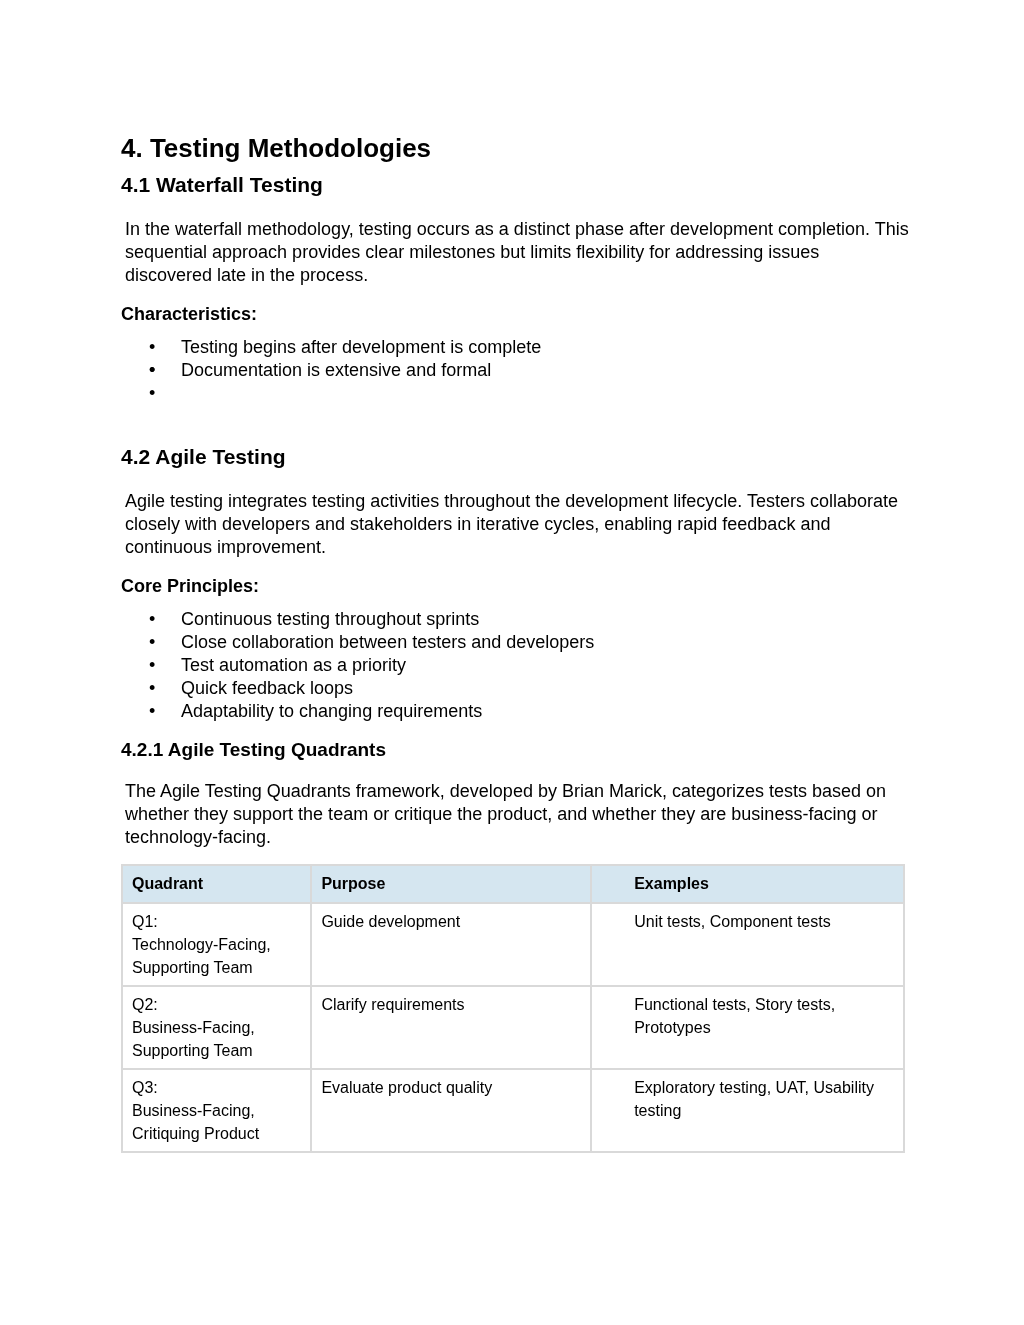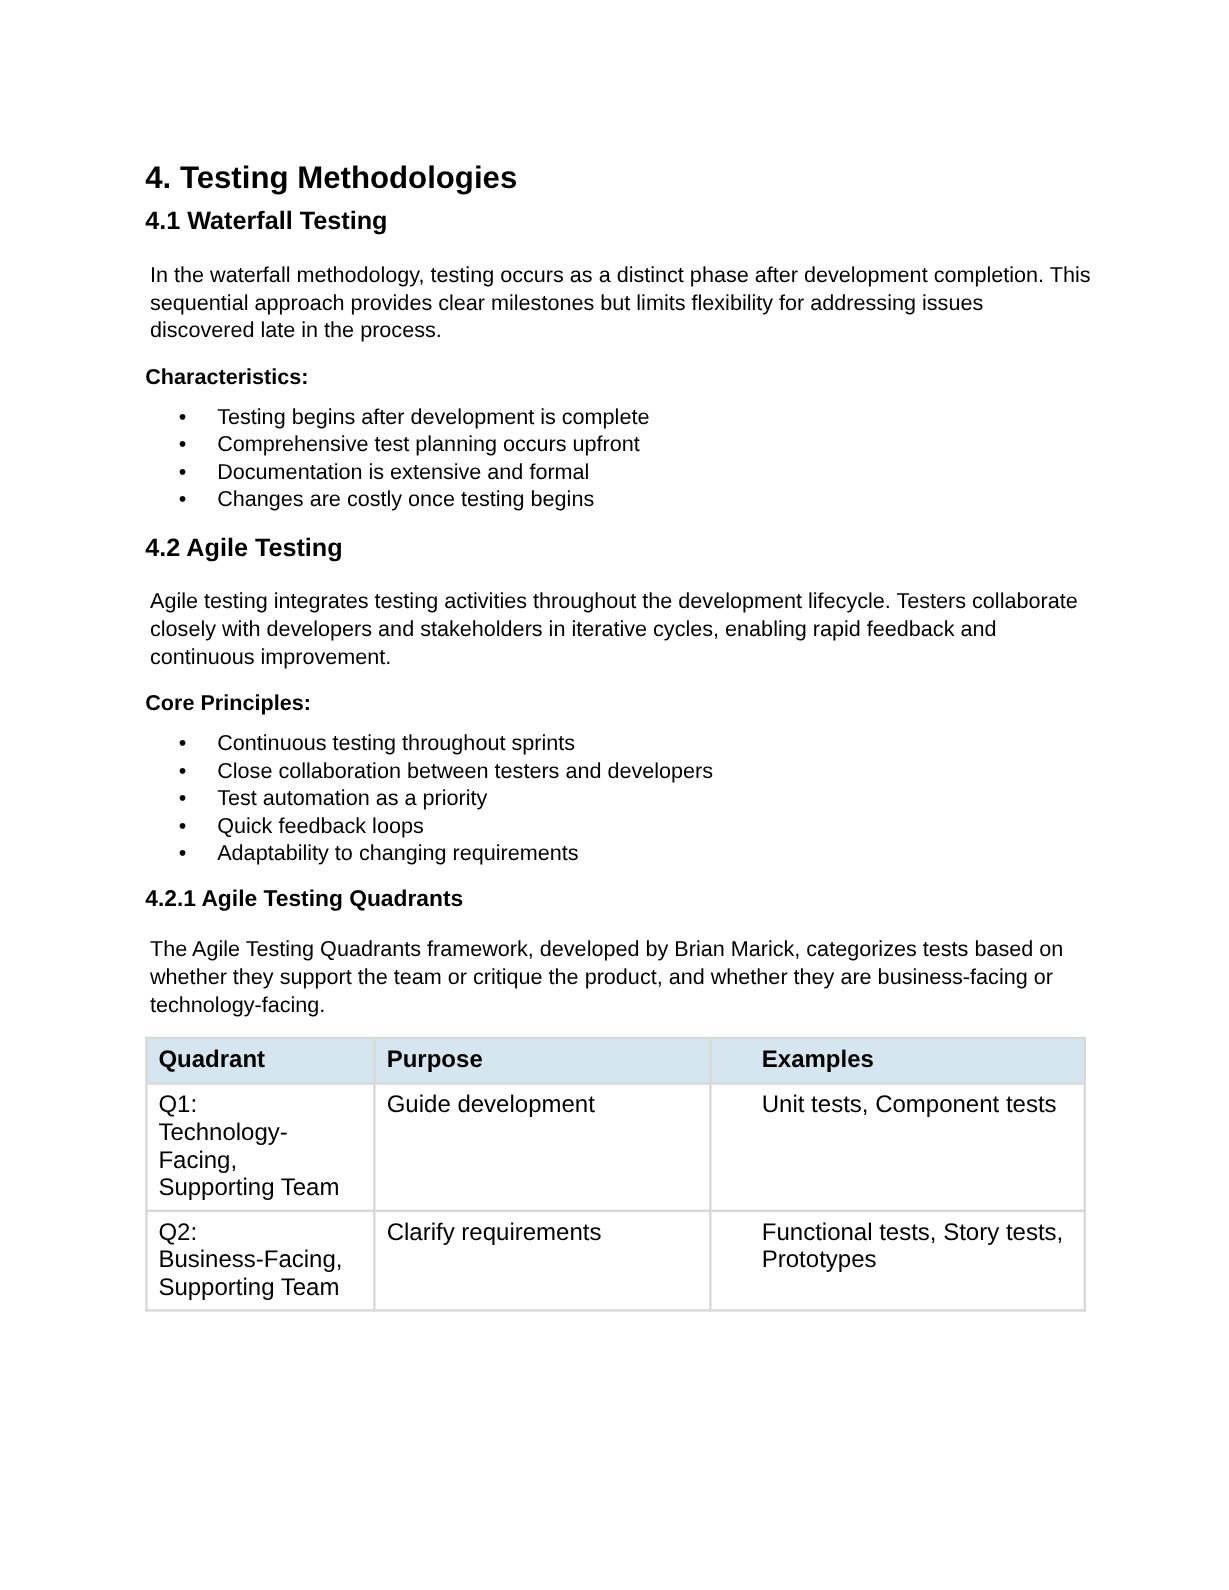--- a/index.html
+++ b/index.html
@@ -75,21 +75,21 @@
     position: absolute;
     left: 28px;
     top: 0;
   }
   table {
     position: absolute;
     left: 0;
     top: 864px;
     width: 784px;
     border-collapse: collapse;
-    font-size: 20px;
+    font-size: 16px;
   }
   th, td {
     border: 2px solid #d9d9d9;
     text-align: left;
     vertical-align: top;
     padding: 6px 9px 6px 9px;
     line-height: 23px;
   }
   th {
     background: #d5e6f0;
@@ -105,23 +105,23 @@
 <body>
 
 <div class="page">
   <h1>4. Testing Methodologies</h1>
 
   <h2 style="top:172px">4.1 Waterfall Testing</h2>
   <p style="top:214px">In the waterfall methodology, testing occurs as a distinct phase after development completion. This sequential approach provides clear milestones but limits flexibility for addressing issues discovered late in the process.</p>
   <div class="label" style="top:303px">Characteristics:</div>
   <ul style="top:336px">
     <li><span class="bullet">•</span><span>Testing begins after development is complete</span></li>
-    <li><span class="bullet">•</span><span>Comprehensive test planning occurs upfront</span></li>
+    <li><span class="bullet">•</span></li>
     <li><span class="bullet">•</span><span>Documentation is extensive and formal</span></li>
-    <li><span class="bullet">•</span><span>Changes are costly once testing begins</span></li>
+    <li><span class="bullet">•</span></li>
   </ul>
 
   <h2 style="top:444px">4.2 Agile Testing</h2>
   <p style="top:486px">Agile testing integrates testing activities throughout the development lifecycle. Testers collaborate closely with developers and stakeholders in iterative cycles, enabling rapid feedback and continuous improvement.</p>
   <div class="label" style="top:575px">Core Principles:</div>
   <ul style="top:608px">
     <li><span class="bullet">•</span><span>Continuous testing throughout sprints</span></li>
     <li><span class="bullet">•</span><span>Close collaboration between testers and developers</span></li>
     <li><span class="bullet">•</span><span>Test automation as a priority</span></li>
     <li><span class="bullet">•</span><span>Quick feedback loops</span></li>
@@ -147,15 +147,22 @@
           <td class="c2" style="white-space: pre-line;">Guide development</td>
           <td class="c3" style="white-space: pre-line; margin-top: 16px;">Unit tests, Component tests</td>
         </tr>
         <tr>
           <td class="c1" style="white-space: pre-line;">Q2:
 Business-Facing,
 Supporting Team</td>
           <td class="c2" style="white-space: pre-line;">Clarify requirements</td>
           <td class="c3" style="white-space: pre-line; border-radius: 10px;">Functional tests, Story tests, Prototypes</td>
         </tr>
+        <tr>
+          <td class="c1" style="white-space: pre-line;">Q3:
+Business-Facing,
+Critiquing Product</td>
+          <td class="c2" style="white-space: pre-line;">Evaluate product quality</td>
+          <td class="c3" style="white-space: pre-line;">Exploratory testing, UAT, Usability testing</td>
+        </tr>
       </tbody>
   </table>
 </div>
 
 </body></html>

